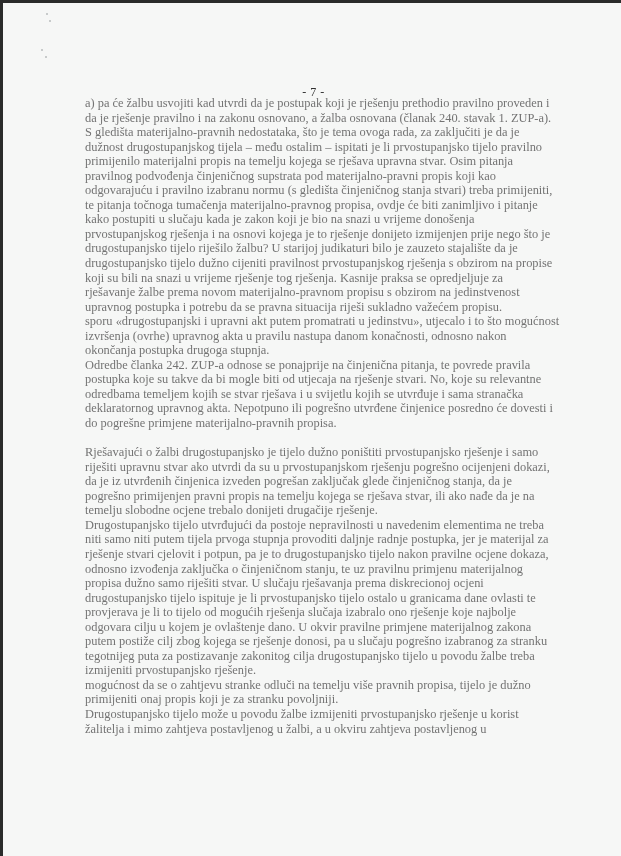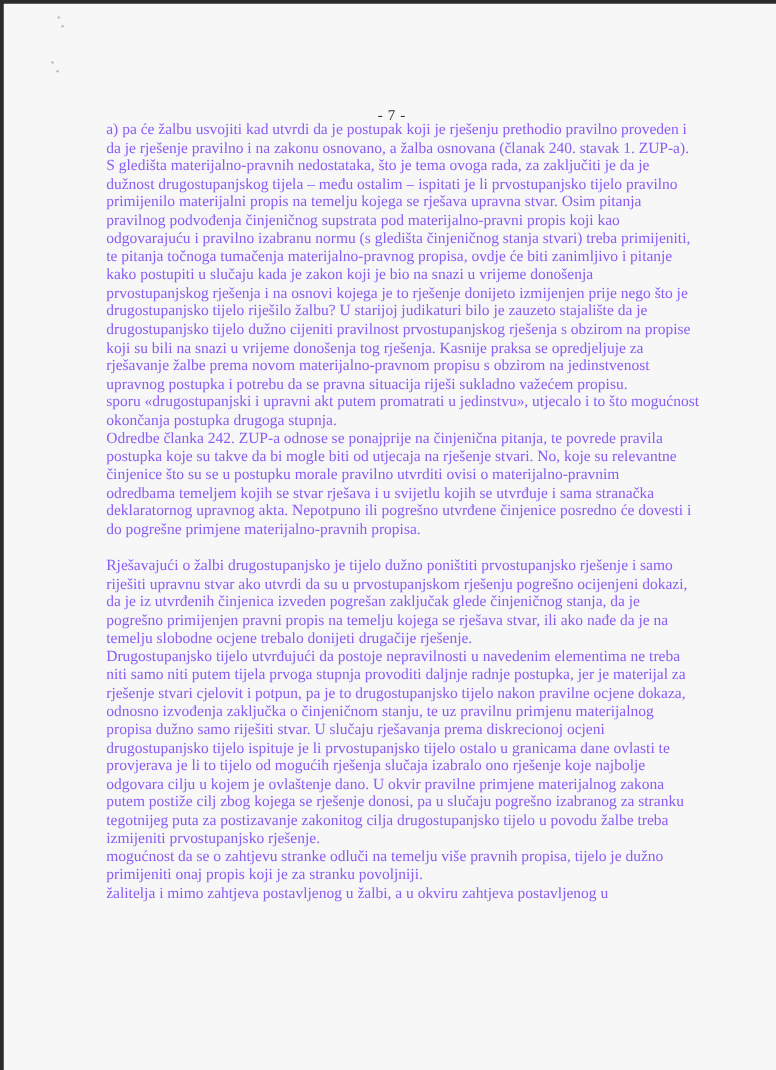--- a/index.html
+++ b/index.html
@@ -30,21 +30,21 @@
       letter-spacing: 0.5px;
     }
     .body-text {
       position: absolute;
       left: 82px;
       top: 93px;
       width: 480px;
       font-family: "Liberation Serif", serif;
       font-size: 12.4px;
       line-height: 14.55px;
-      color: #8b5cf6;
+      color: #737373;
       white-space: nowrap;
     }
     .line { display: block; height: 14.55px; }
     .gap { display: block; height: 14.55px; }
   </style>
 </head>
 <body>
 
 <div class="page">
   <span class="mark" style="left:43px;top:10px;"></span>
@@ -61,32 +61,32 @@
         <span class="line">S gledišta materijalno-pravnih nedostataka, što je tema ovoga rada, za zaključiti je da je</span>
         <span class="line">dužnost drugostupanjskog tijela – među ostalim – ispitati je li prvostupanjsko tijelo pravilno</span>
         <span class="line">primijenilo materijalni propis na temelju kojega se rješava upravna stvar. Osim pitanja</span>
         <span class="line">pravilnog podvođenja činjeničnog supstrata pod materijalno-pravni propis koji kao</span>
         <span class="line">odgovarajuću i pravilno izabranu normu (s gledišta činjeničnog stanja stvari) treba primijeniti,</span>
         <span class="line">te pitanja točnoga tumačenja materijalno-pravnog propisa, ovdje će biti zanimljivo i pitanje</span>
         <span class="line">kako postupiti u slučaju kada je zakon koji je bio na snazi u vrijeme donošenja</span>
         <span class="line">prvostupanjskog rješenja i na osnovi kojega je to rješenje donijeto izmijenjen prije nego što je</span>
         <span class="line">drugostupanjsko tijelo riješilo žalbu? U starijoj judikaturi bilo je zauzeto stajalište da je</span>
         <span class="line">drugostupanjsko tijelo dužno cijeniti pravilnost prvostupanjskog rješenja s obzirom na propise</span>
-        <span class="line">koji su bili na snazi u vrijeme donošenja tog rješenja. Kasnije praksa se opredjeljuje za</span>
+        <span class="line">koji su bili na snazi u vrijeme rješenje tog rješenja. Kasnije praksa se opredjeljuje za</span>
         <span class="line">rješavanje žalbe prema novom materijalno-pravnom propisu s obzirom na jedinstvenost</span>
         <span class="line">upravnog postupka i potrebu da se pravna situacija riješi sukladno važećem propisu.</span>
       </div>
       <div>
         <span class="line">sporu «drugostupanjski i upravni akt putem promatrati u jedinstvu», utjecalo i to što mogućnost</span>
+        <span class="line">izvršenja (ovrhe) upravnog akta u pravilu nastupa danom konačnosti, odnosno nakon</span>
         <span class="line">okončanja postupka drugoga stupnja.</span>
       </div>
       <div>
         <span class="line">Odredbe članka 242. ZUP-a odnose se ponajprije na činjenična pitanja, te povrede pravila</span>
         <span class="line">postupka koje su takve da bi mogle biti od utjecaja na rješenje stvari. No, koje su relevantne</span>
-        <span class="line">činjenice što su se u postupku morale pravilno utvrditi ovisi o materijalno-pravnim</span>
         <span class="line">odredbama temeljem kojih se stvar rješava i u svijetlu kojih se utvrđuje i sama stranačka</span>
         <span class="line">deklaratornog upravnog akta. Nepotpuno ili pogrešno utvrđene činjenice posredno će dovesti i</span>
         <span class="line">do pogrešne primjene materijalno-pravnih propisa.</span>
       </div>
       <span class="gap"></span>
       <div>
         <span class="line">Rješavajući o žalbi drugostupanjsko je tijelo dužno poništiti prvostupanjsko rješenje i samo</span>
         <span class="line">riješiti upravnu stvar ako utvrdi da su u prvostupanjskom rješenju pogrešno ocijenjeni dokazi,</span>
         <span class="line">da je iz utvrđenih činjenica izveden pogrešan zaključak glede činjeničnog stanja, da je</span>
         <span class="line">pogrešno primijenjen pravni propis na temelju kojega se rješava stvar, ili ako nađe da je na</span>
@@ -103,16 +103,17 @@
         <span class="line">odgovara cilju u kojem je ovlaštenje dano. U okvir pravilne primjene materijalnog zakona</span>
         <span class="line">putem postiže cilj zbog kojega se rješenje donosi, pa u slučaju pogrešno izabranog za stranku</span>
         <span class="line">tegotnijeg puta za postizavanje zakonitog cilja drugostupanjsko tijelo u povodu žalbe treba</span>
         <span class="line">izmijeniti prvostupanjsko rješenje.</span>
       </div>
       <div>
         <span class="line">mogućnost da se o zahtjevu stranke odluči na temelju više pravnih propisa, tijelo je dužno</span>
         <span class="line">primijeniti onaj propis koji je za stranku povoljniji.</span>
       </div>
       <div>
+        <span class="line">Drugostupanjsko tijelo može u povodu žalbe izmijeniti prvostupanjsko rješenje u korist</span>
         <span class="line">žalitelja i mimo zahtjeva postavljenog u žalbi, a u okviru zahtjeva postavljenog u</span>
       </div>
     </div>
 </div>
 
 </body></html>

